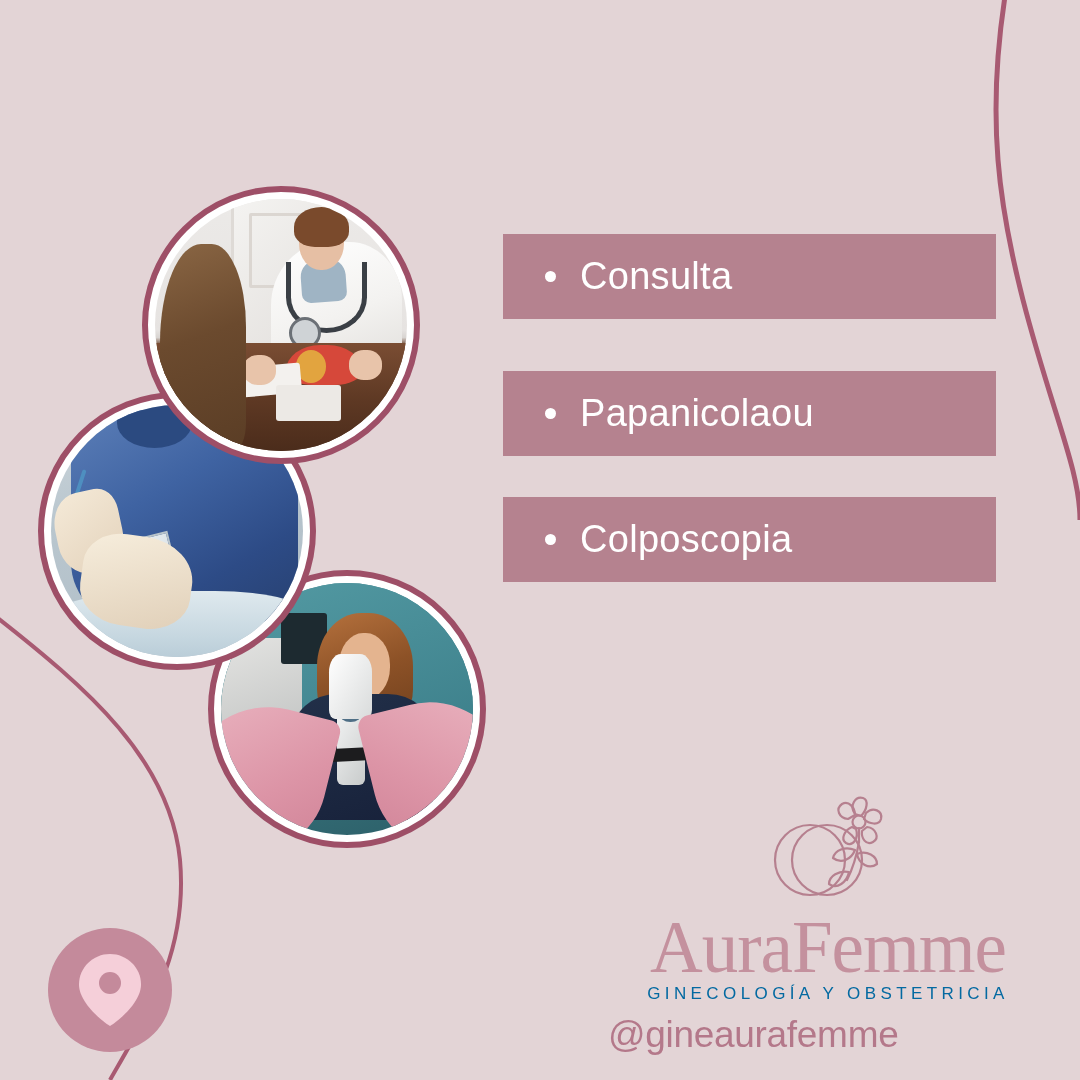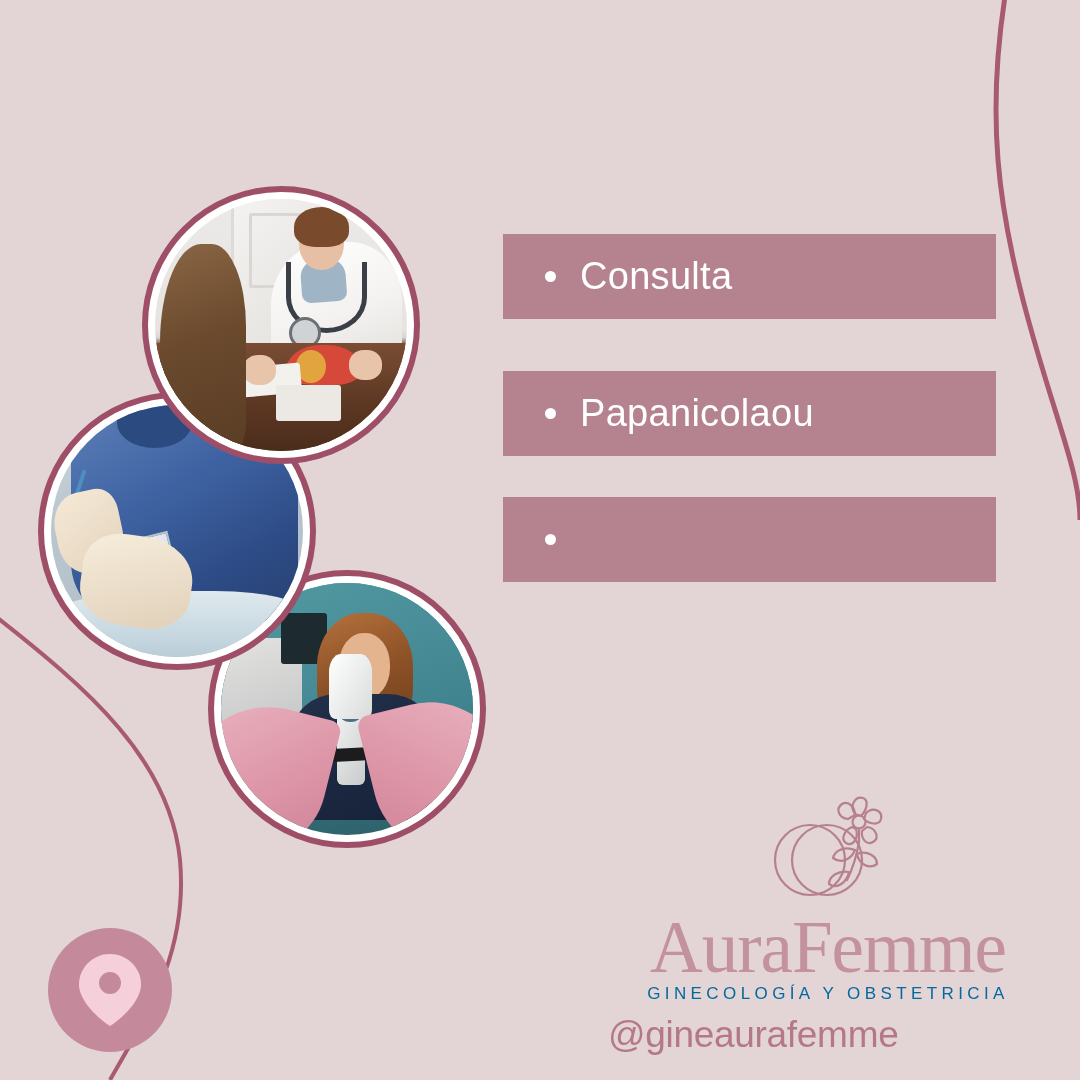--- a/index.html
+++ b/index.html
@@ -411,20 +411,21 @@
   <div class="bullet-bar" id="bar-0">
     <span class="bullet-dot"></span>
     <span class="bullet-label">Consulta</span>
   </div>
   <div class="bullet-bar" id="bar-1">
     <span class="bullet-dot"></span>
     <span class="bullet-label">Papanicolaou</span>
   </div>
   <div class="bullet-bar" id="bar-2">
     <span class="bullet-dot"></span>
+    <span class="bullet-label">Colposcopia</span>
   </div>
 
   <div id="location-badge">
     <svg id="location-pin-icon" viewBox="0 0 62 72">
       <path d="M31 0 C13.9 0 0 13.6 0 30.4 C0 50 27 70 31 72 C35 70 62 50 62 30.4 C62 13.6 48.1 0 31 0 Z" fill="#f5cfd9"></path>
       <circle cx="31" cy="29" r="11" fill="#c48a9b"></circle>
     </svg>
   </div>
 
   <div id="logo-block">

